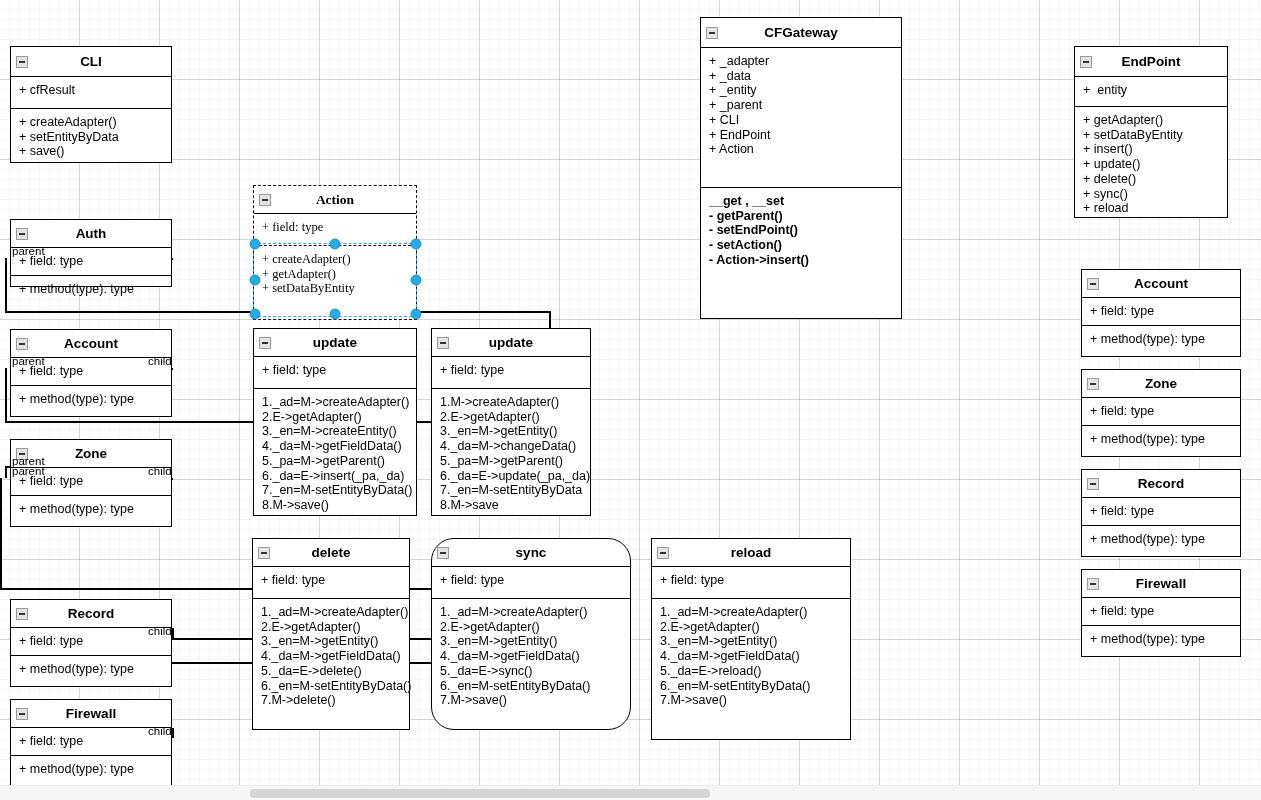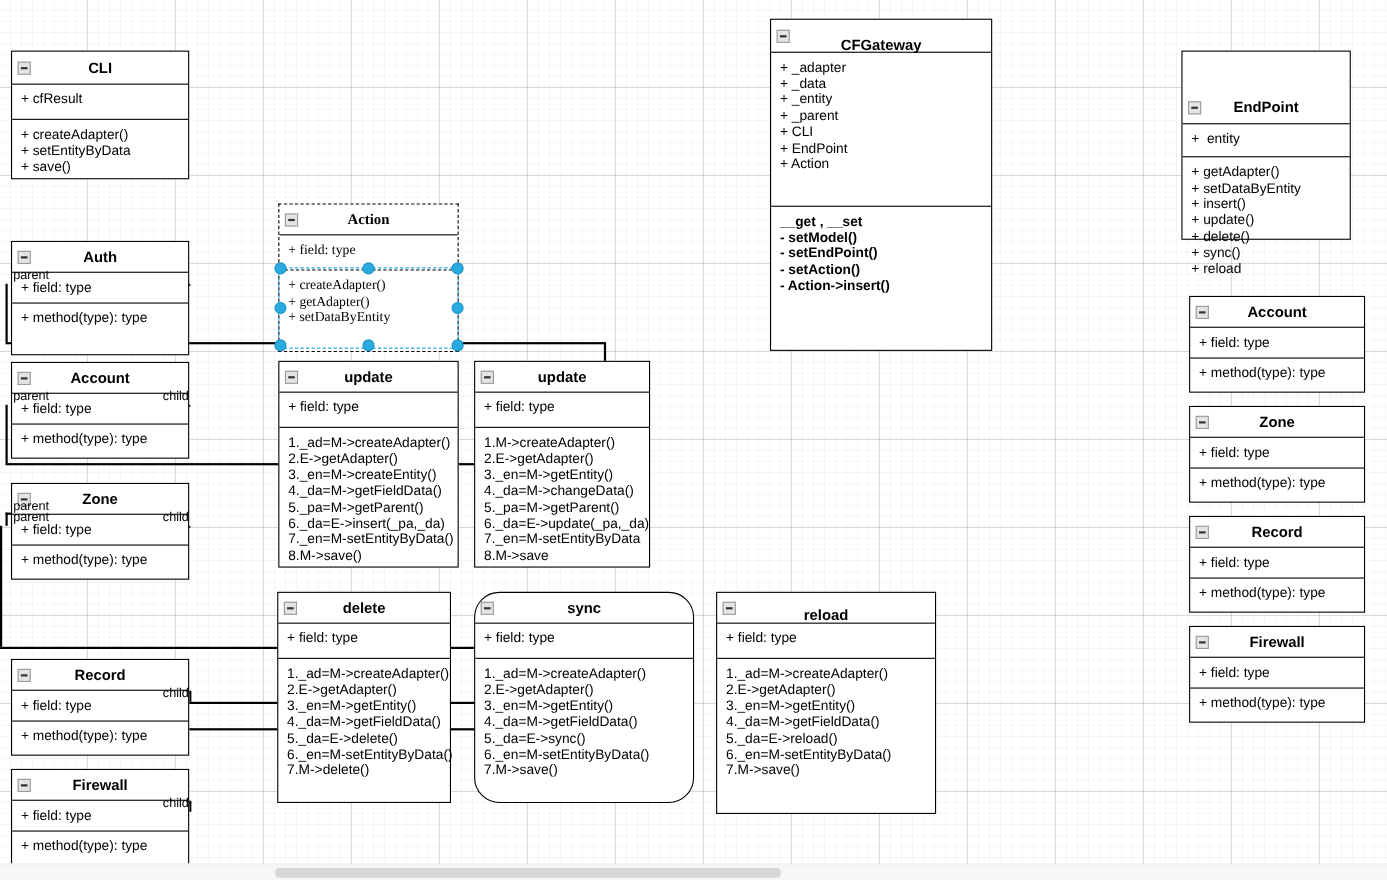--- a/index.html
+++ b/index.html
@@ -176,60 +176,60 @@
         <div class="section dashed-div" style="height: 32px;">
           <div class="row">+ field: type</div>
         </div>
         <div class="section" style="height: 73px;">
           <div class="row">+ createAdapter()</div>
           <div class="row">+ getAdapter()</div>
           <div class="row">+ setDataByEntity</div>
         </div>
       </div>
       <div class="uml" style="left: 700px; top: 17px; width: 202px; height: 302px;">
-        <div class="title-bar" style="height: 30px; align-items: flex-end;">
+        <div class="title-bar" style="height: 30px;">
           <span class="collapse"></span>
           <span>CFGateway</span>
         </div>
         <div class="section" style="height: 140px;">
           <div class="row">+ _adapter</div>
           <div class="row">+ _data</div>
           <div class="row">+ _entity</div>
           <div class="row">+ _parent</div>
           <div class="row">+ CLI</div>
           <div class="row">+ EndPoint</div>
           <div class="row">+ Action</div>
         </div>
         <div class="section" style="height: 130px; font-weight: bold;">
           <div class="row">__get , __set</div>
-          <div class="row">- setModel()</div>
+          <div class="row">- getParent()</div>
           <div class="row">- setEndPoint()</div>
           <div class="row">- setAction()</div>
           <div class="row">- Action-&gt;insert()</div>
         </div>
       </div>
       <div class="uml" style="left: 1074px; top: 46px; width: 154px; height: 172px;">
-        <div class="title-bar" style="height: 30px; margin-top: 36px;">
+        <div class="title-bar" style="height: 30px;">
           <span class="collapse"></span>
           <span>EndPoint</span>
         </div>
         <div class="section" style="height: 30px;">
           <div class="row">+  entity</div>
         </div>
         <div class="section" style="height: 110px;">
           <div class="row">+ getAdapter()</div>
           <div class="row">+ setDataByEntity</div>
           <div class="row">+ insert()</div>
           <div class="row">+ update()</div>
           <div class="row">+ delete()</div>
           <div class="row">+ sync()</div>
           <div class="row">+ reload</div>
         </div>
       </div>
-      <div class="uml" style="left: 10px; top: 219px; width: 162px; height: 104px;">
+      <div class="uml" style="left: 10px; top: 219px; width: 162px; height: 68px;">
         <div class="title-bar" style="height: 28px;">
           <span class="collapse"></span>
           <span>Auth</span>
         </div>
         <div class="section" style="height: 28px;">
           <div class="row">+ field: type</div>
         </div>
         <div class="section" style="height: 30px;">
           <div class="row">+ method(type): type</div>
         </div>
@@ -350,21 +350,21 @@
           <div class="row">1._ad=M-&gt;createAdapter()</div>
           <div class="row">2.E-&gt;getAdapter()</div>
           <div class="row">3._en=M-&gt;getEntity()</div>
           <div class="row">4._da=M-&gt;getFieldData()</div>
           <div class="row">5._da=E-&gt;sync()</div>
           <div class="row">6._en=M-setEntityByData()</div>
           <div class="row">7.M-&gt;save()</div>
         </div>
       </div>
       <div class="uml" style="left: 651px; top: 538px; width: 200px; height: 202px;">
-        <div class="title-bar" style="height: 28px; align-items: flex-end;">
+        <div class="title-bar" style="height: 28px;">
           <span class="collapse"></span>
           <span>reload</span>
         </div>
         <div class="section" style="height: 32px;">
           <div class="row">+ field: type</div>
         </div>
         <div class="section" style="height: 140px;">
           <div class="row">1._ad=M-&gt;createAdapter()</div>
           <div class="row">2.E-&gt;getAdapter()</div>
           <div class="row">3._en=M-&gt;getEntity()</div>

